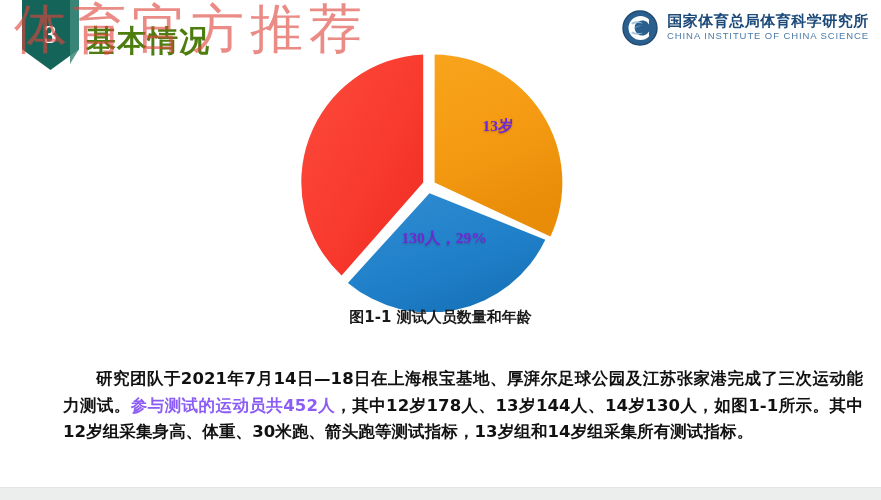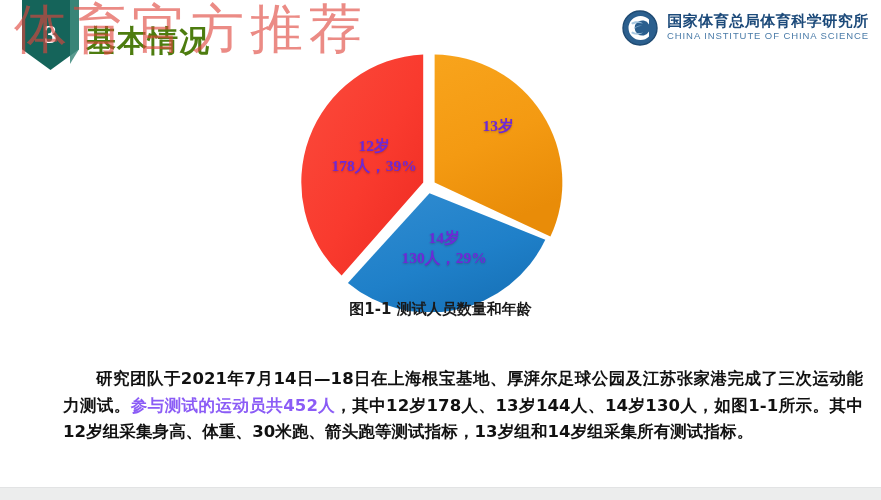--- a/index.html
+++ b/index.html
@@ -158,21 +158,21 @@
   .pie-label .l1 { font-size: 15.5px; display: block; }
   .pie-label .l2 { font-size: 15.5px; display: block; }
 
   .label-red    { left: 18px;  top: 86px;  width: 120px; }
   .label-orange { left: 142px; top: 66px;  width: 120px; }
   .label-blue   { left: 88px;  top: 178px; width: 120px; }
 
   .fig-caption {
     position: absolute;
     left: 0;
-    top: 300px;
+    top: 308px;
     width: 881px;
     text-align: center;
     font-size: 15px;
     font-weight: 700;
     color: #1a1a1a;
     font-family: "DejaVu Sans", "Liberation Sans", sans-serif;
   }
 
   
   .body-text {
@@ -244,31 +244,26 @@
         </linearGradient>
       </defs>
 
       <path d="M 130 134 L 130 6 A 128 128 0 0 0 48.4 227.1 Z" fill="url(#gRed)" transform="translate(-2.8,-1.6)"></path>
 
       <path d="M 136 134 L 136 6 A 128 128 0 0 1 251.8 188.0 Z" fill="url(#gOrange)" transform="translate(2.6,-1.4)"></path>
 
       <path d="M 133 140 L 248.8 186.6 A 128 128 0 0 1 51.4 229.7 Z" fill="url(#gBlue)" transform="translate(0.5,3.2)"></path>
     </svg>
 
-    <div class="pie-label label-red">
-      <span class="l1">12岁</span>
-      <span class="l2">178人，39%</span>
-    </div>
 
     <div class="pie-label label-orange">
       <span class="l1">13岁</span>
     </div>
 
     <div class="pie-label label-blue">
-      <span class="l1">14岁</span>
       <span class="l2">130人，29%</span>
     </div>
   </div>
 
   <div class="fig-caption">图1-1 测试人员数量和年龄</div>
 
   <div class="body-text">
     <span>研究团队于2021年7月14日—18日在上海根宝基地、厚湃尔足球公园及江苏张家港完成了三次运动能力测试。</span><span class="hl-red">参与测试的运动员共452人</span><span>，其中12岁178人、13岁144人、14岁130人，如图1-1所示。其中12岁组采集身高、体重、30米跑、箭头跑等测试指标，13岁组和14岁组采集所有测试指标。</span>
   </div>
 

